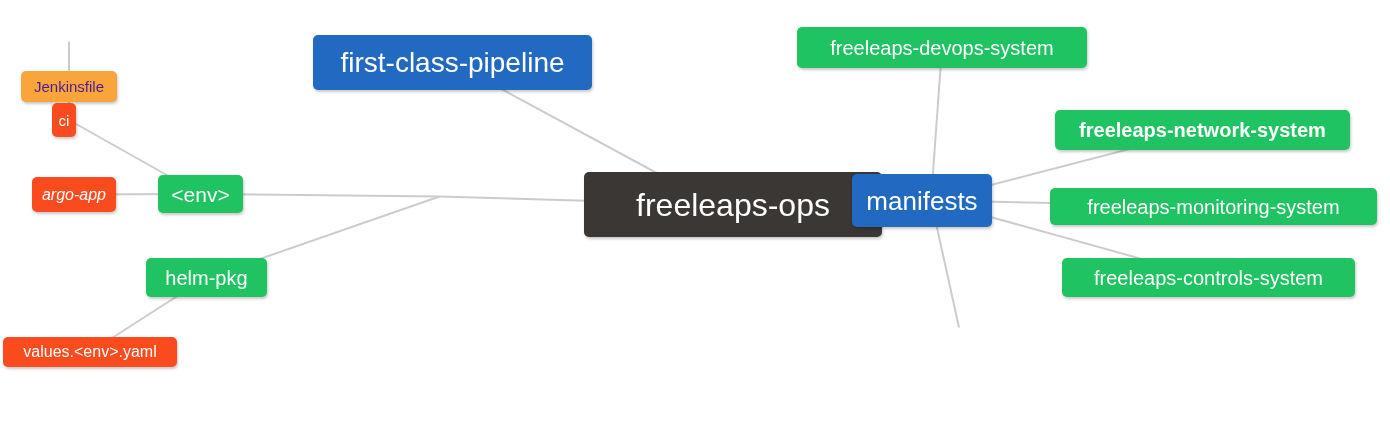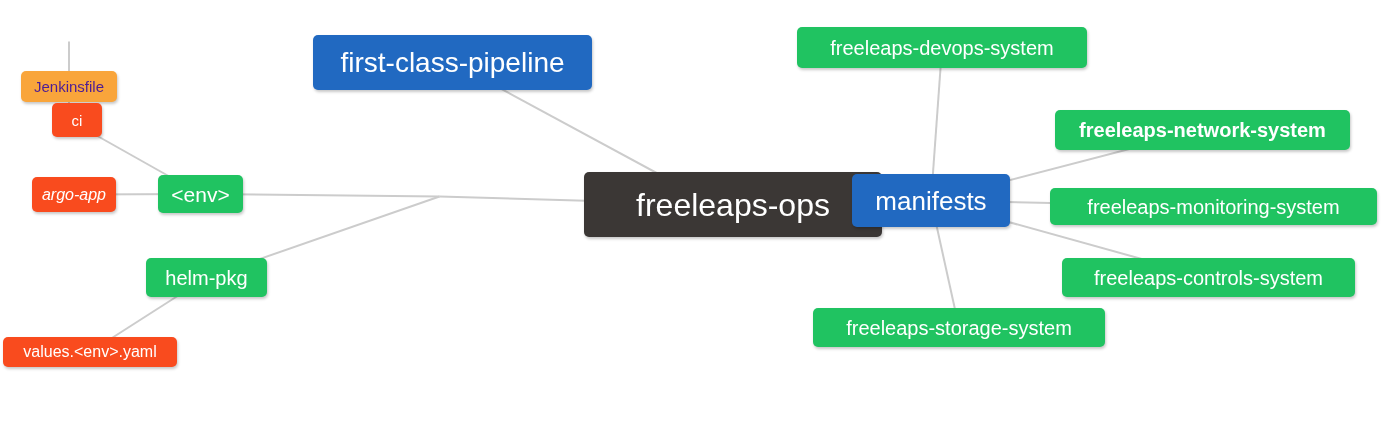--- a/index.html
+++ b/index.html
@@ -54,26 +54,25 @@
       <line x1="439.5" y1="196.5" x2="715" y2="204.5" stroke="#cccccc" stroke-width="2"></line>
       <line x1="715" y1="204.5" x2="931" y2="200.5" stroke="#cccccc" stroke-width="2"></line>
       <line x1="931" y1="200.5" x2="942" y2="47.5" stroke="#cccccc" stroke-width="2"></line>
       <line x1="931" y1="200.5" x2="1202.5" y2="130" stroke="#cccccc" stroke-width="2"></line>
       <line x1="931" y1="200.5" x2="1213.5" y2="206.5" stroke="#cccccc" stroke-width="2"></line>
       <line x1="931" y1="200.5" x2="1208.5" y2="277.5" stroke="#cccccc" stroke-width="2"></line>
       <line x1="931" y1="200.5" x2="959" y2="327.5" stroke="#cccccc" stroke-width="2"></line>
     </svg>
 
 <div class="node" style="left: 21px; top: 26px; width: 96px; height: 31px; font-size: 15px; background: rgb(249, 165, 59); color: #4c1d95; margin-top: 45px;">Jenkinsfile</div>
-    <div class="node" style="left: 52px; top: 103px; width: 50px; height: 34px; font-size: 15px; background: rgb(249, 75, 30); color: rgb(255, 255, 255);">ci</div>
+    <div class="node" style="left: 52px; top: 103px; width: 24px; height: 34px; font-size: 15px; background: rgb(249, 75, 30); color: rgb(255, 255, 255);">ci</div>
     <div class="node" style="left: 32px; top: 177px; width: 84px; height: 35px; font-size: 16px; background: rgb(249, 75, 30); color: rgb(255, 255, 255); font-style: italic;">argo-app</div>
     <div class="node" style="left: 158px; top: 175px; width: 85px; height: 38px; font-size: 21px; background: rgb(32, 195, 97); color: rgb(255, 255, 255);">&lt;env&gt;</div>
     <div class="node" style="left: 313px; top: 35px; width: 279px; height: 55px; font-size: 28px; background: rgb(33, 105, 193); color: rgb(255, 255, 255);">first-class-pipeline</div>
     <div class="node" style="left: 584px; top: 172px; width: 298px; height: 65px; font-size: 32px; background: rgb(59, 55, 53); color: rgb(255, 255, 255);">freeleaps-ops</div>
-    <div class="node" style="left: 852px; top: 174px; width: 158px; height: 53px; font-size: 26px; background: rgb(33, 105, 193); color: rgb(255, 255, 255);">manifests</div>
+    <div class="node" style="left: 852px; top: 174px; width: 140px; height: 53px; font-size: 26px; background: rgb(33, 105, 193); color: rgb(255, 255, 255);">manifests</div>
     <div class="node" style="left: 146px; top: 258px; width: 121px; height: 39px; font-size: 20px; background: rgb(32, 195, 97); color: rgb(255, 255, 255);">helm-pkg</div>
     <div class="node" style="left: 3px; top: 337px; width: 174px; height: 30px; font-size: 16px; background: rgb(249, 75, 30); color: rgb(255, 255, 255);">values.&lt;env&gt;.yaml</div>
     <div class="node" style="left: 797px; top: 27px; width: 290px; height: 41px; font-size: 20px; background: rgb(32, 195, 97); color: rgb(255, 255, 255);">freeleaps-devops-system</div>
     <div class="node" style="left: 1055px; top: 110px; width: 295px; height: 40px; font-size: 20px; background: rgb(32, 195, 97); color: rgb(255, 255, 255); font-weight: bold;">freeleaps-network-system</div>
     <div class="node" style="left: 1050px; top: 188px; width: 327px; height: 37px; font-size: 20px; background: rgb(32, 195, 97); color: rgb(255, 255, 255);">freeleaps-monitoring-system</div>
     <div class="node" style="left: 1062px; top: 258px; width: 293px; height: 39px; font-size: 20px; background: rgb(32, 195, 97); color: rgb(255, 255, 255);">freeleaps-controls-system</div>
-    <div class="node" style="left: 813px; top: 308px; width: 292px; height: 39px; font-size: 20px; background: rgb(32, 195, 97); color: rgb(255, 255, 255);">freeleaps-storage-system</div>
   </div>
 
 </body></html>

